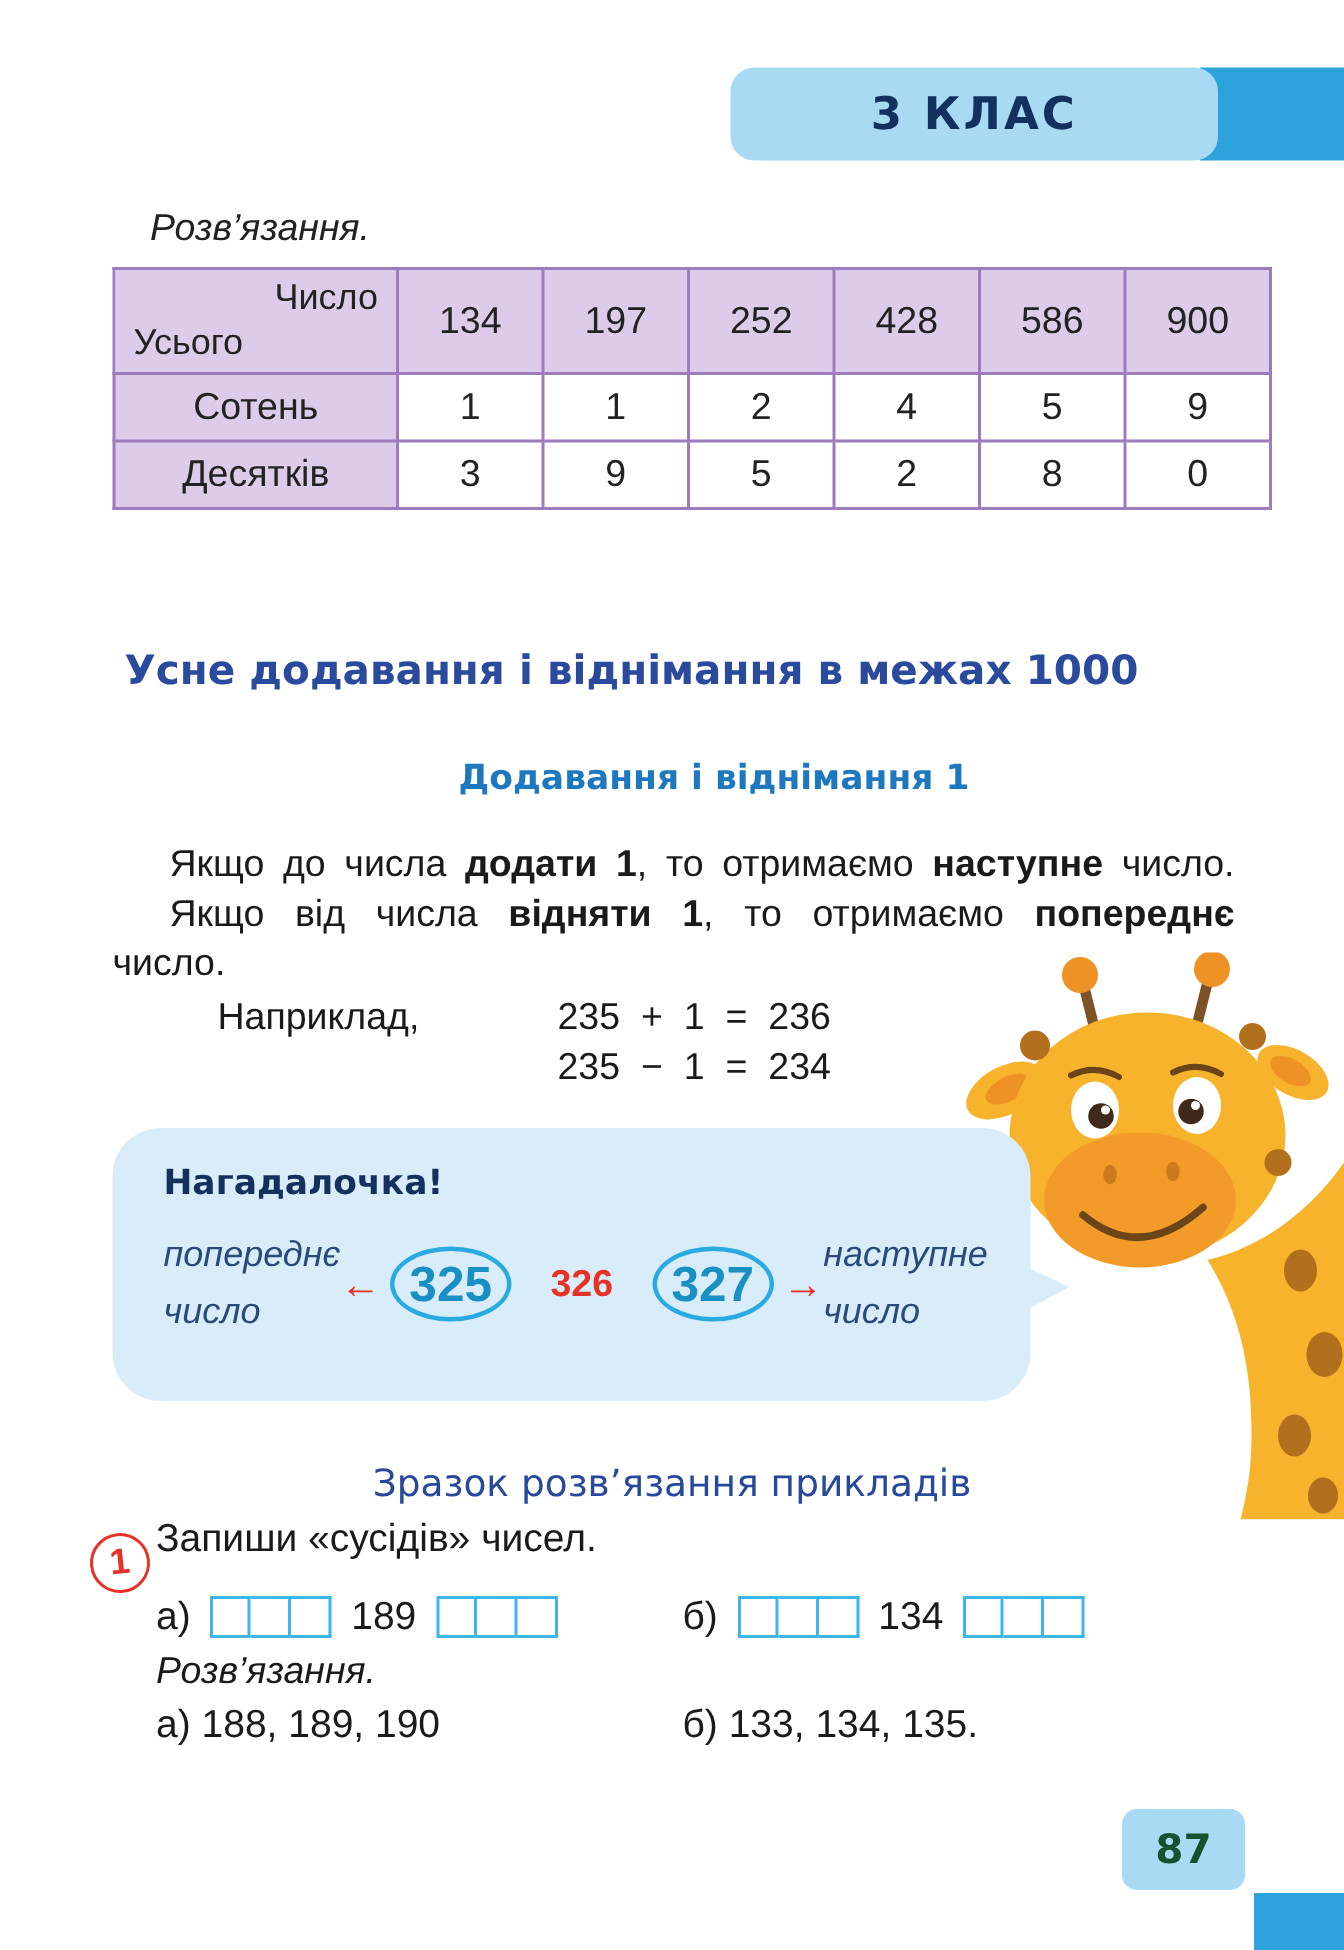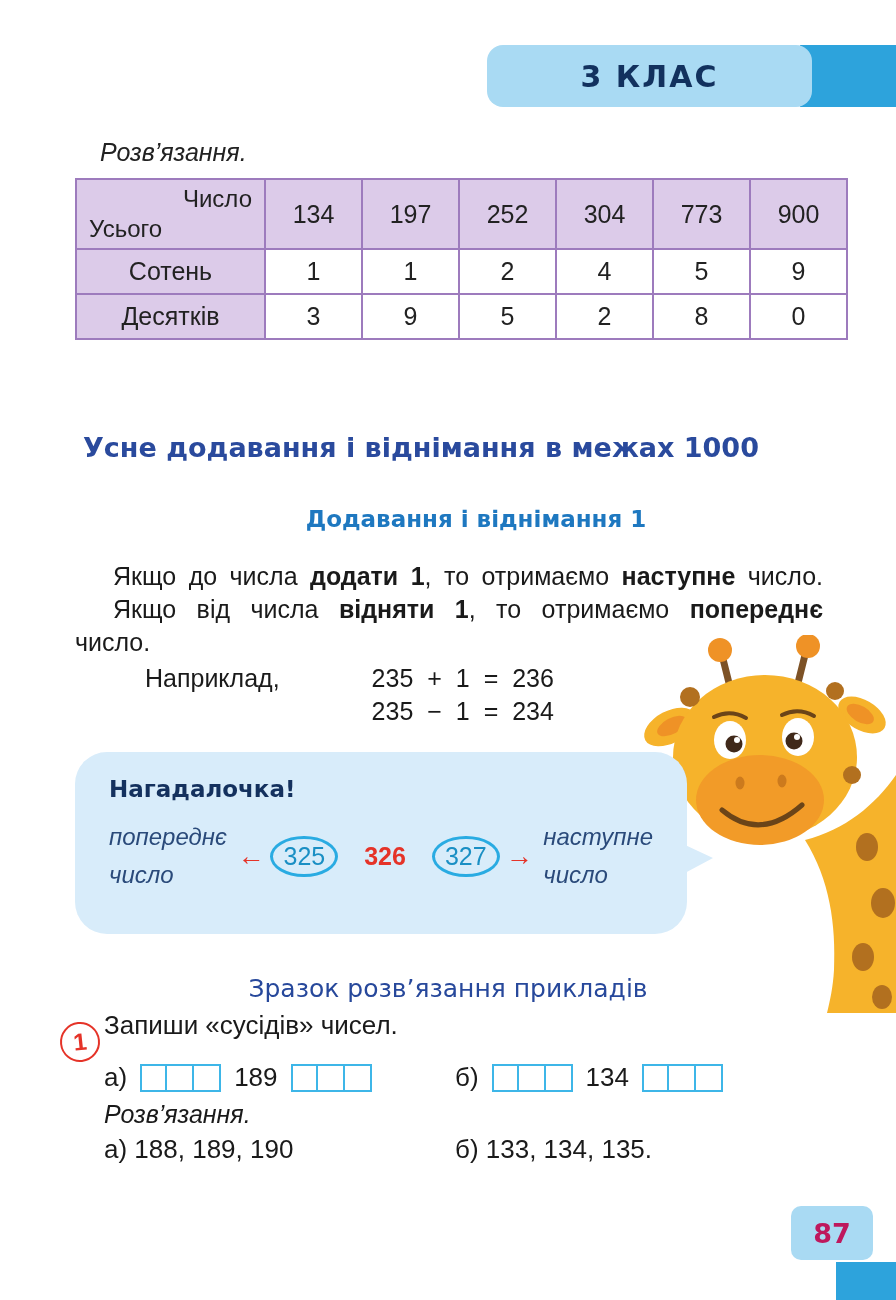--- a/index.html
+++ b/index.html
@@ -66,21 +66,21 @@
     position:absolute;right:-26px;top:92px;width:0;height:0;
     border-left:30px solid #d8ecfa;border-top:14px solid transparent;border-bottom:16px solid transparent;
   }
   .bubble-title{font-weight:bold;font-size:23px;color:#14315e;font-family:"DejaVu Sans",sans-serif;}
   .bubble-row{display:flex;align-items:center;justify-content:space-between;margin-top:16px;}
   .side-label{font-style:italic;font-size:24px;color:#2a4a7a;line-height:38px;}
   .num-strip{display:flex;align-items:center;gap:6px;}
   .arrow{color:#e53328;font-size:27px;font-weight:bold;line-height:1;}
   .oval-num{
     border:3px solid #29abe2;border-radius:50%;padding:3px 10px;
-    color:#1a8fc4;font-weight:normal;font-size:25px;
+    color:#1a8fc4;font-weight:bold;font-size:33px;
   }
   .mid-num{color:#e53328;font-weight:bold;font-size:25px;margin:0 20px;}
   
   .giraffe{position:absolute;left:630px;top:635px;z-index:1;}
   
   .ex-number{
     position:absolute;left:60px;top:1022px;width:36px;height:36px;border:2.5px solid #e53328;
     border-radius:50%;display:flex;align-items:center;justify-content:center;
     color:#e53328;font-weight:bold;font-size:24px;transform:rotate(-6deg);
   }
@@ -91,21 +91,21 @@
   .boxgroup{display:flex;}
   .boxcell{width:27px;height:28px;border:2px solid #3db6e8;box-sizing:border-box;}
   .boxcell + .boxcell{border-left:none;}
   .ex-solution{position:absolute;left:104px;top:1100px;font-style:italic;font-size:25px;}
   .ex-answer-a{position:absolute;left:104px;top:1134px;font-size:26px;}
   .ex-answer-b{position:absolute;left:455px;top:1134px;font-size:26px;}
   
   .page-num-box{
     position:absolute;left:748px;top:1206px;width:82px;height:54px;background:#a9daf3;
     border-radius:10px;display:flex;align-items:center;justify-content:center;
-    font-family:"DejaVu Sans",sans-serif;font-weight:bold;font-size:27px;color:#be185d;margin-left:43px;
+    font-family:"DejaVu Sans",sans-serif;font-weight:bold;font-size:27px;color:#14532d;
   }
   .corner-strip{position:absolute;right:0;bottom:0;width:60px;height:38px;background:#2da3dc;}
 </style>
 </head>
 <body>
 
 <div class="page">
 
   <div class="top-strip"></div>
   <div class="grade-badge">3  КЛАС</div>
@@ -115,22 +115,22 @@
   <table class="pv-table">
     <tbody>
         <tr class="head-row">
       <td class="corner col-label">
         <span class="corner-top">Число</span>
         <span class="corner-bottom">Усього</span>
       </td>
       <td class="col-num">134</td>
       <td class="col-num">197</td>
       <td class="col-num">252</td>
-      <td class="col-num">304</td>
-      <td class="col-num">773</td>
+      <td class="col-num">428</td>
+      <td class="col-num">586</td>
       <td class="col-num">900</td>
     </tr>
     <tr class="data-row">
       <td class="rowlabel">Сотень</td>
       <td>1</td>
       <td>1</td>
       <td>2</td>
       <td>4</td>
       <td>5</td>
       <td>9</td>

